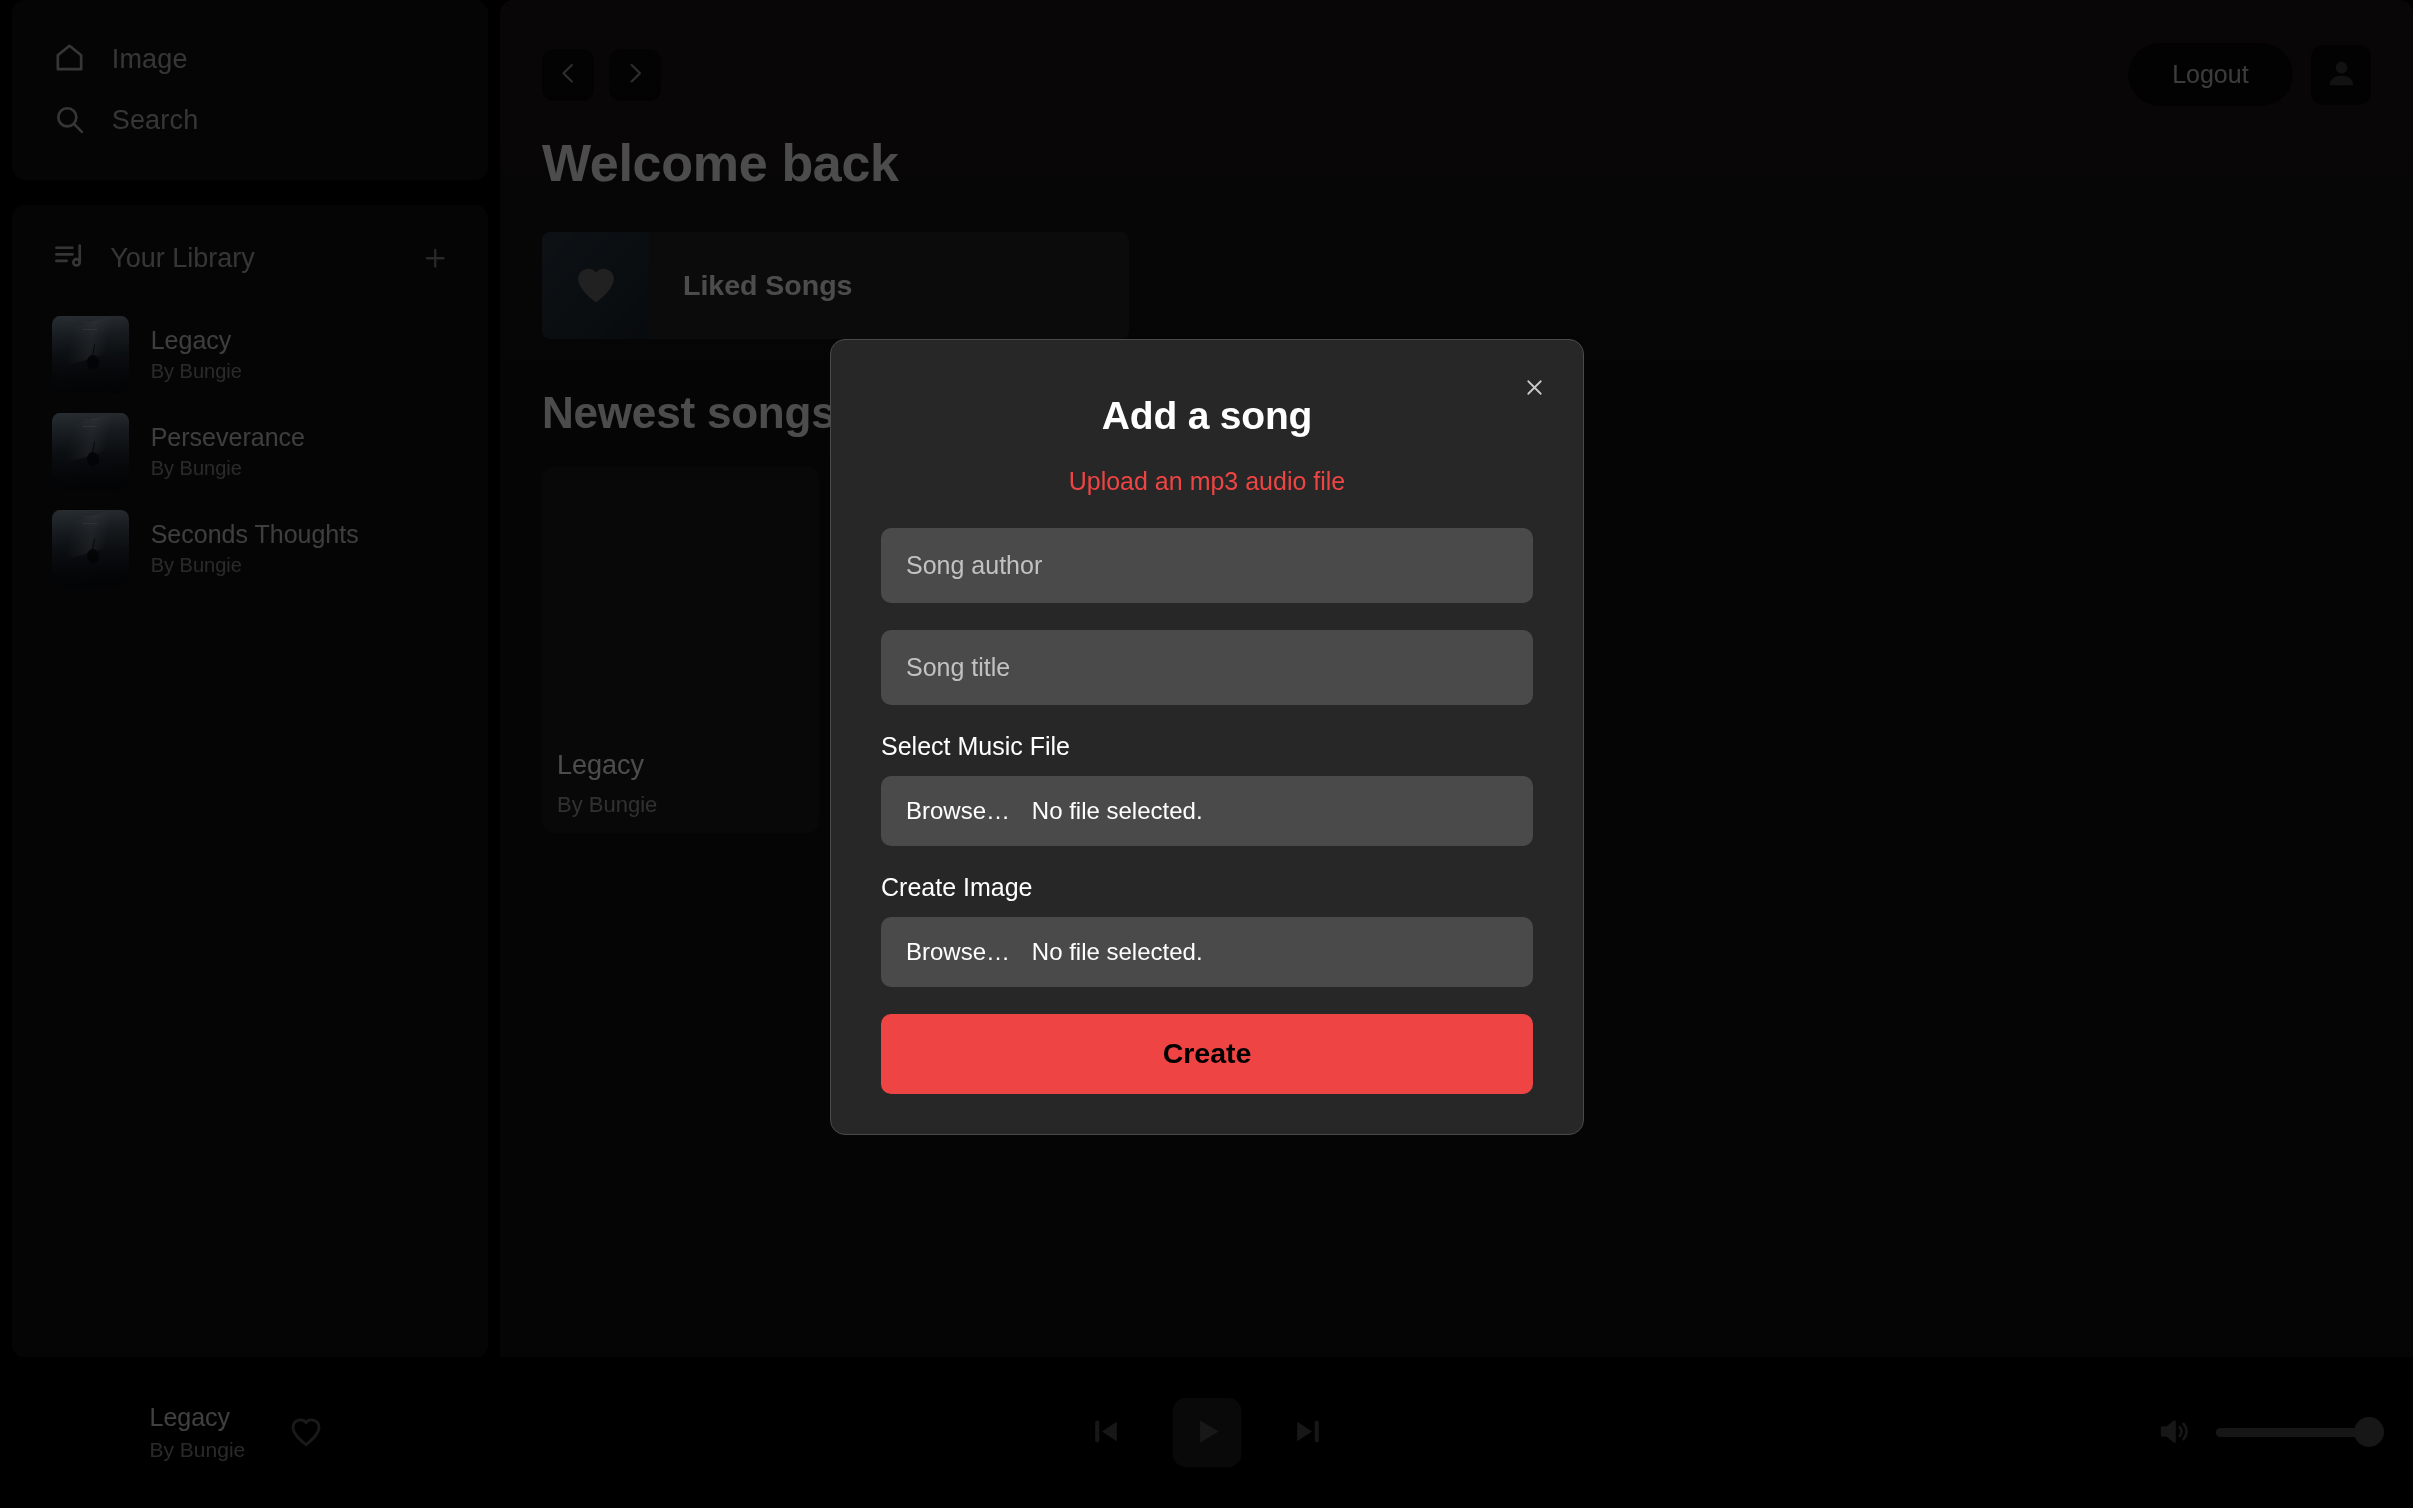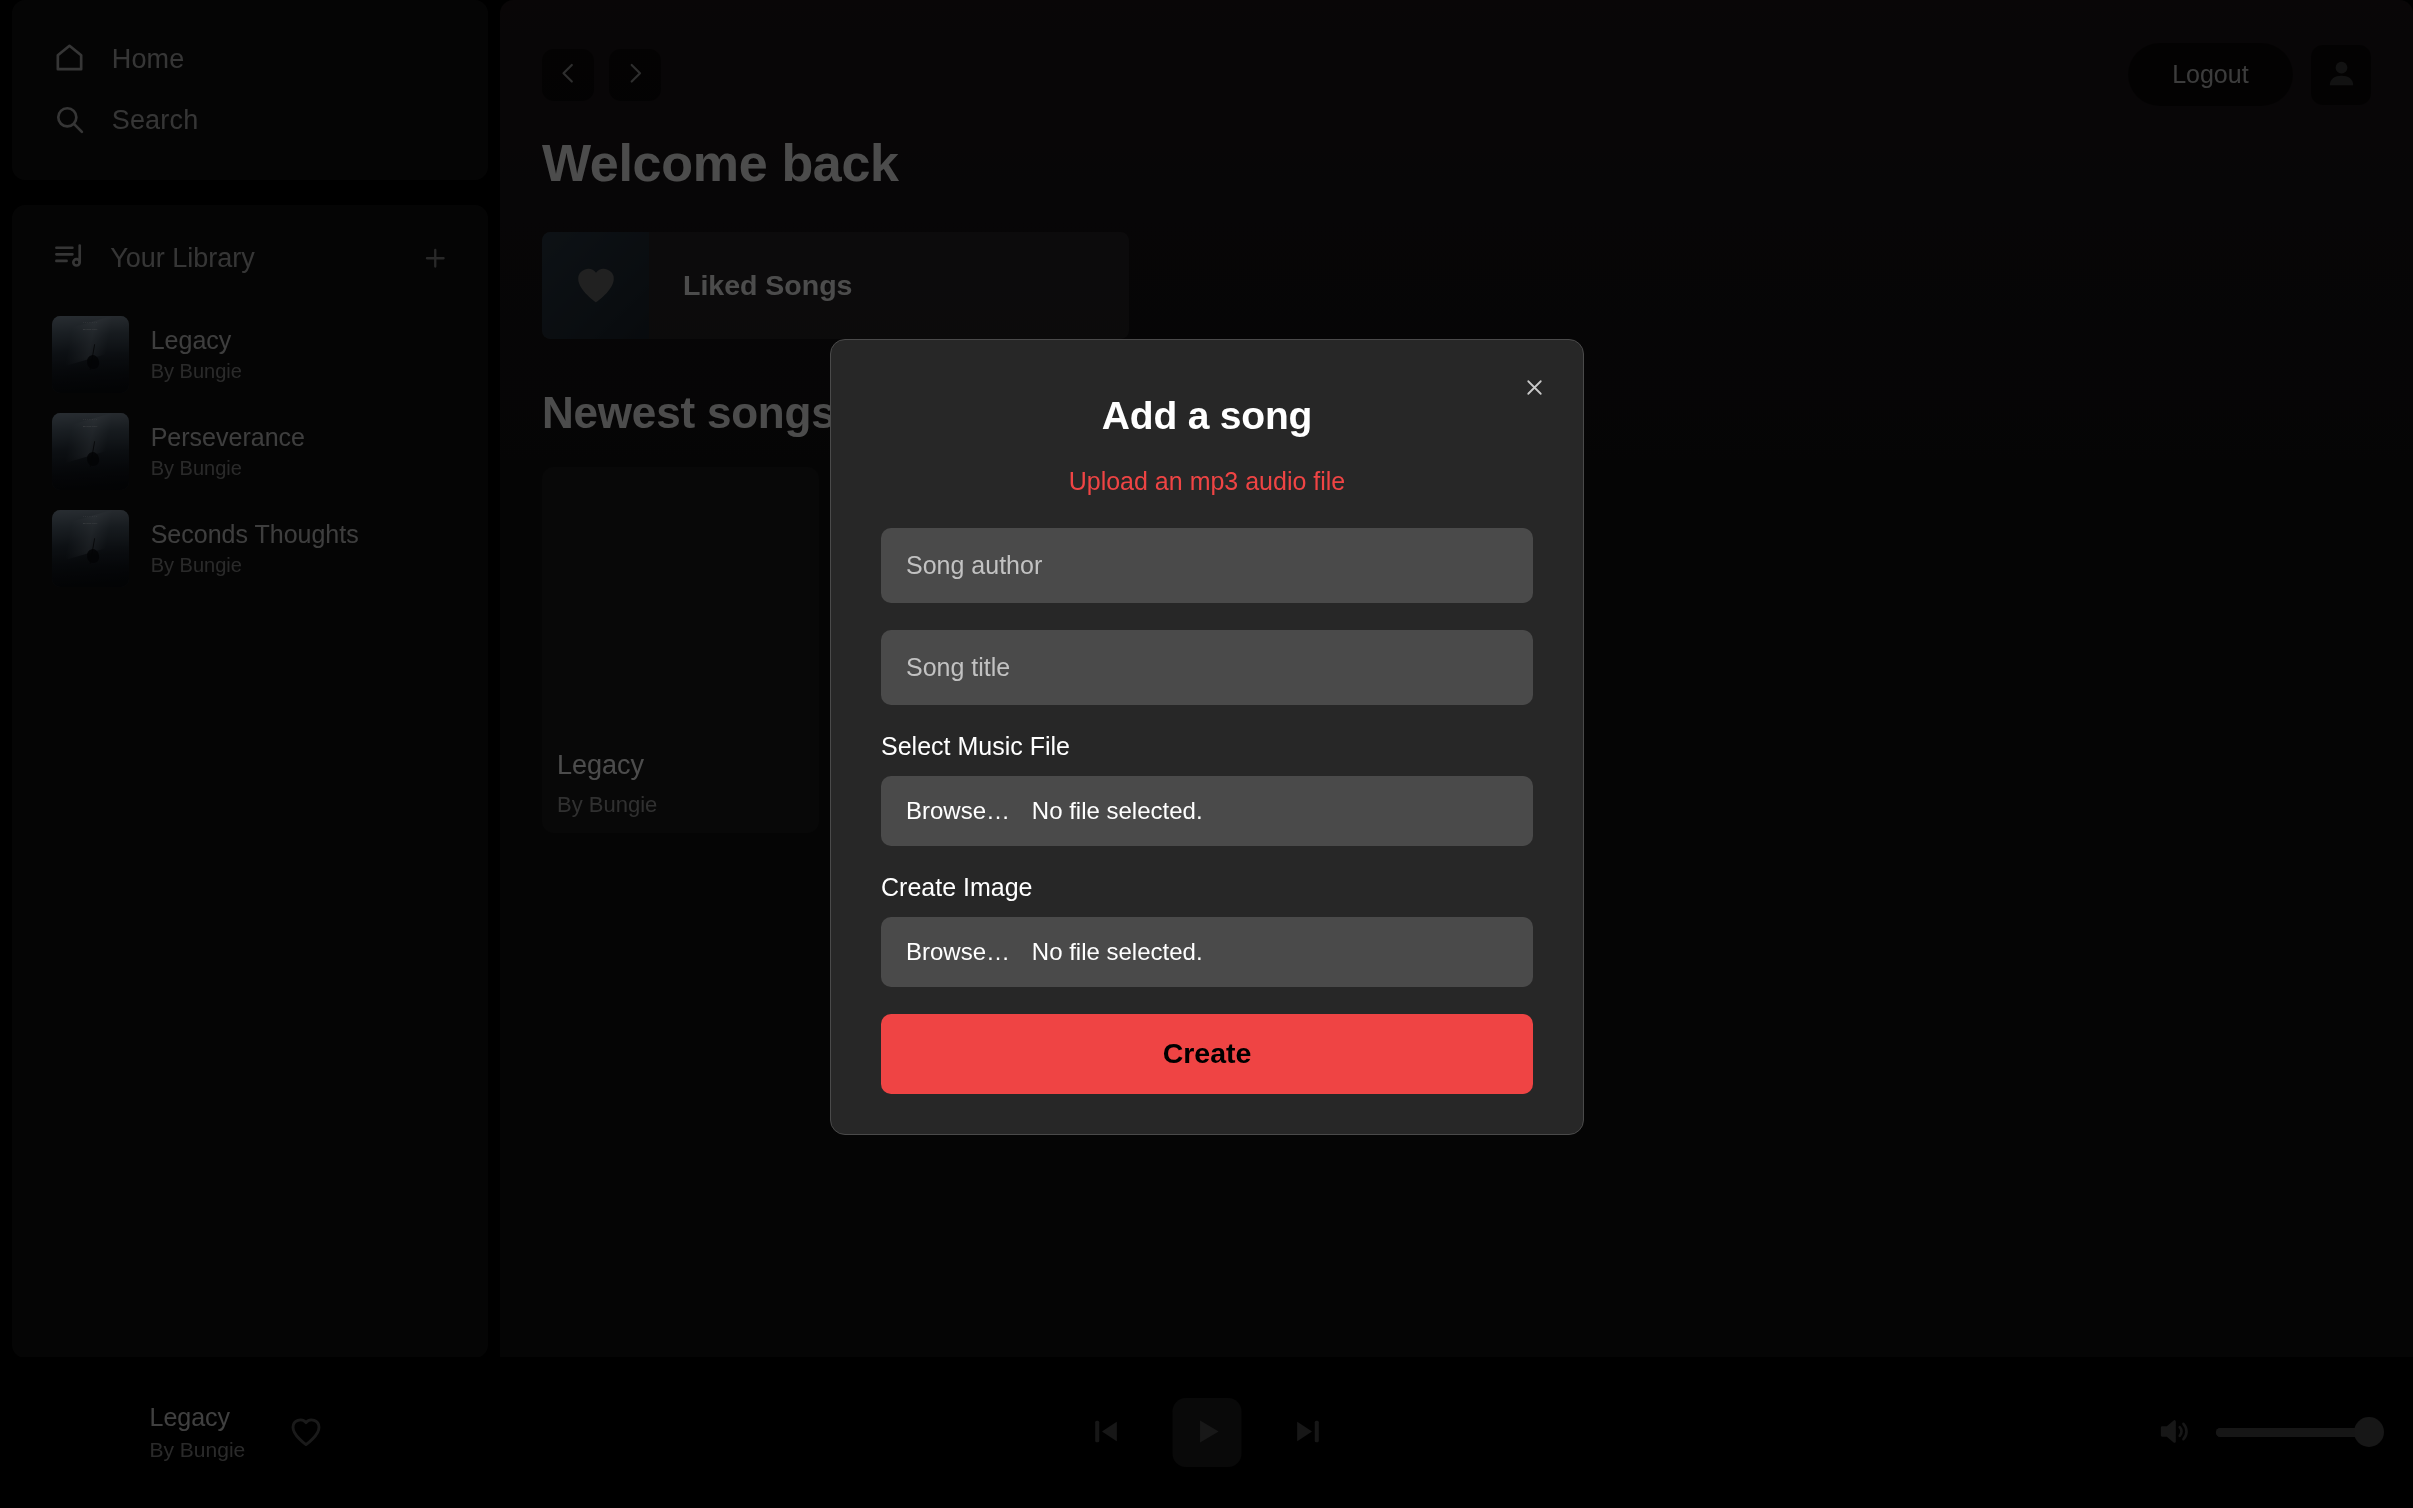--- a/index.html
+++ b/index.html
@@ -475,21 +475,21 @@
 
     <aside class="sidebar">
 
       <div class="side-panel panel-top">
         <div class="nav-row">
           <span>
             <svg viewBox="0 0 24 24" fill="none" stroke="#b3b3b3" stroke-width="1.8" stroke-linejoin="round">
               <path d="M4 10.5 12 4l8 6.5V20H4z"></path>
             </svg>
           </span>
-          <span class="nav-label">Home</span>
+          <span class="nav-label">Image</span>
         </div>
         <div class="nav-row">
           <span>
             <svg viewBox="0 0 24 24" fill="none" stroke="#b3b3b3" stroke-width="1.8" stroke-linecap="round">
               <circle cx="10.5" cy="10.5" r="6.2"></circle>
                 <path d="M15.2 15.2 20.5 20.5"></path>
             </svg>
           </span>
           <span class="nav-label">Search</span>
         </div>

